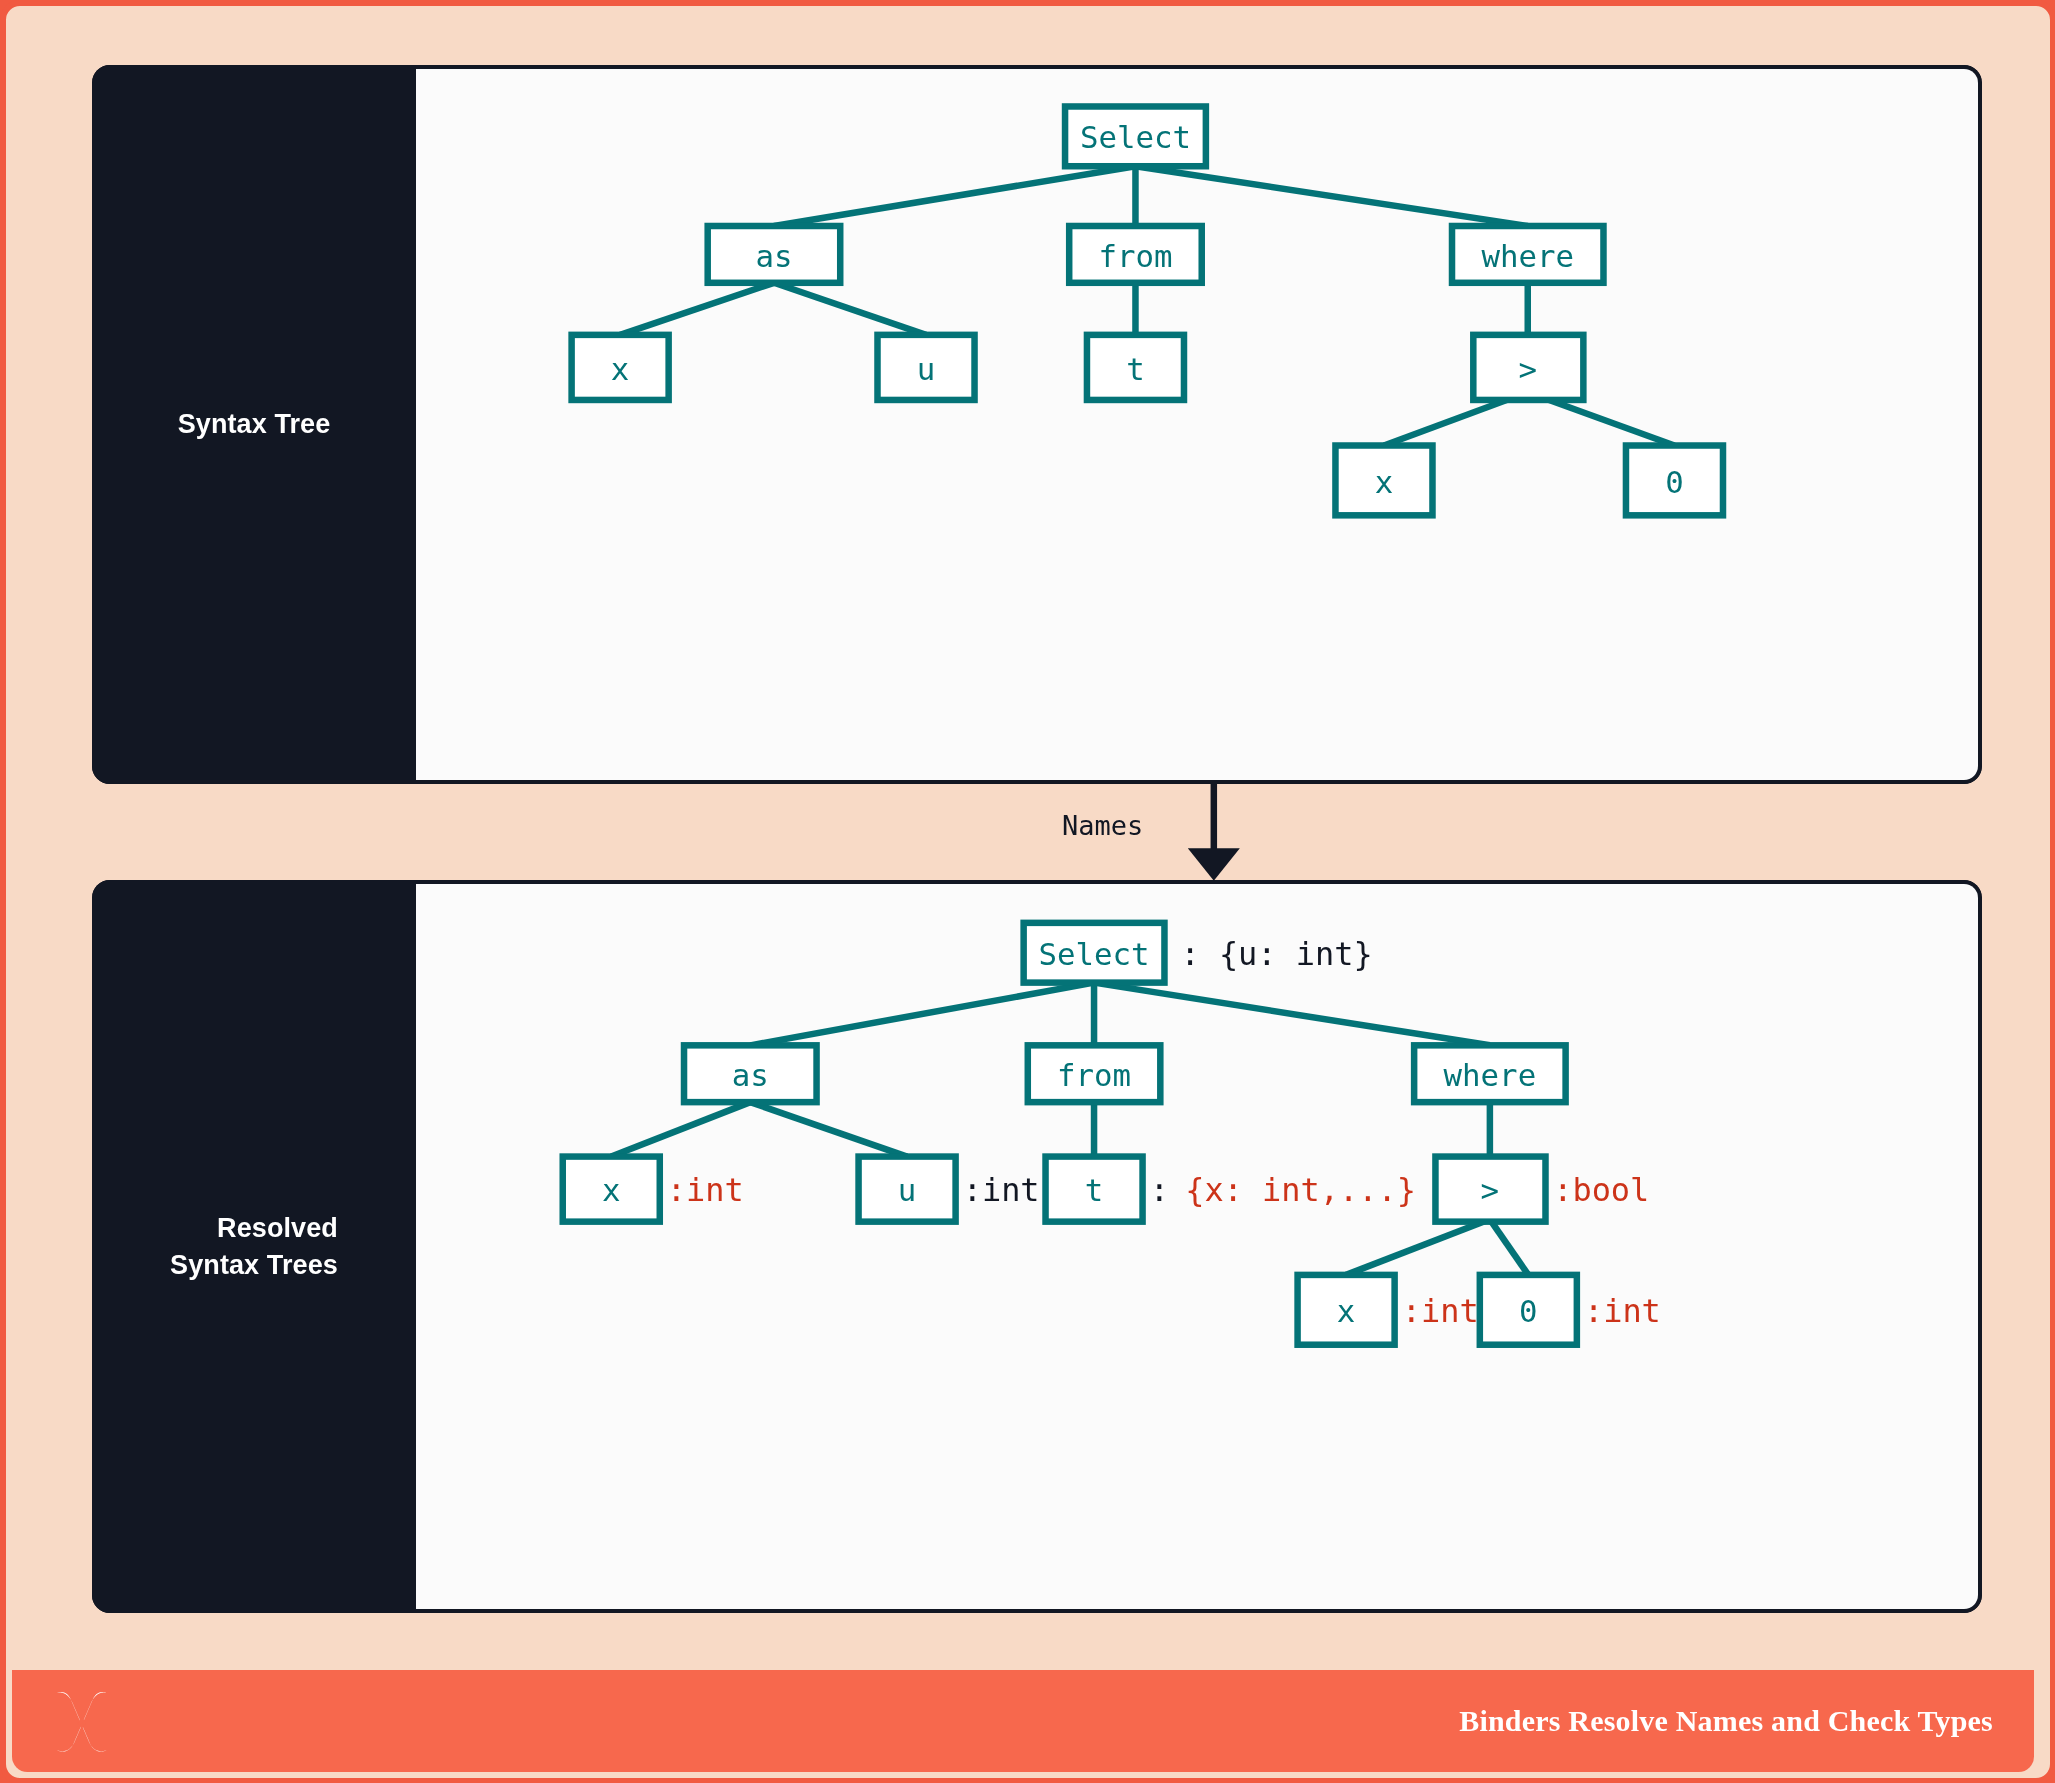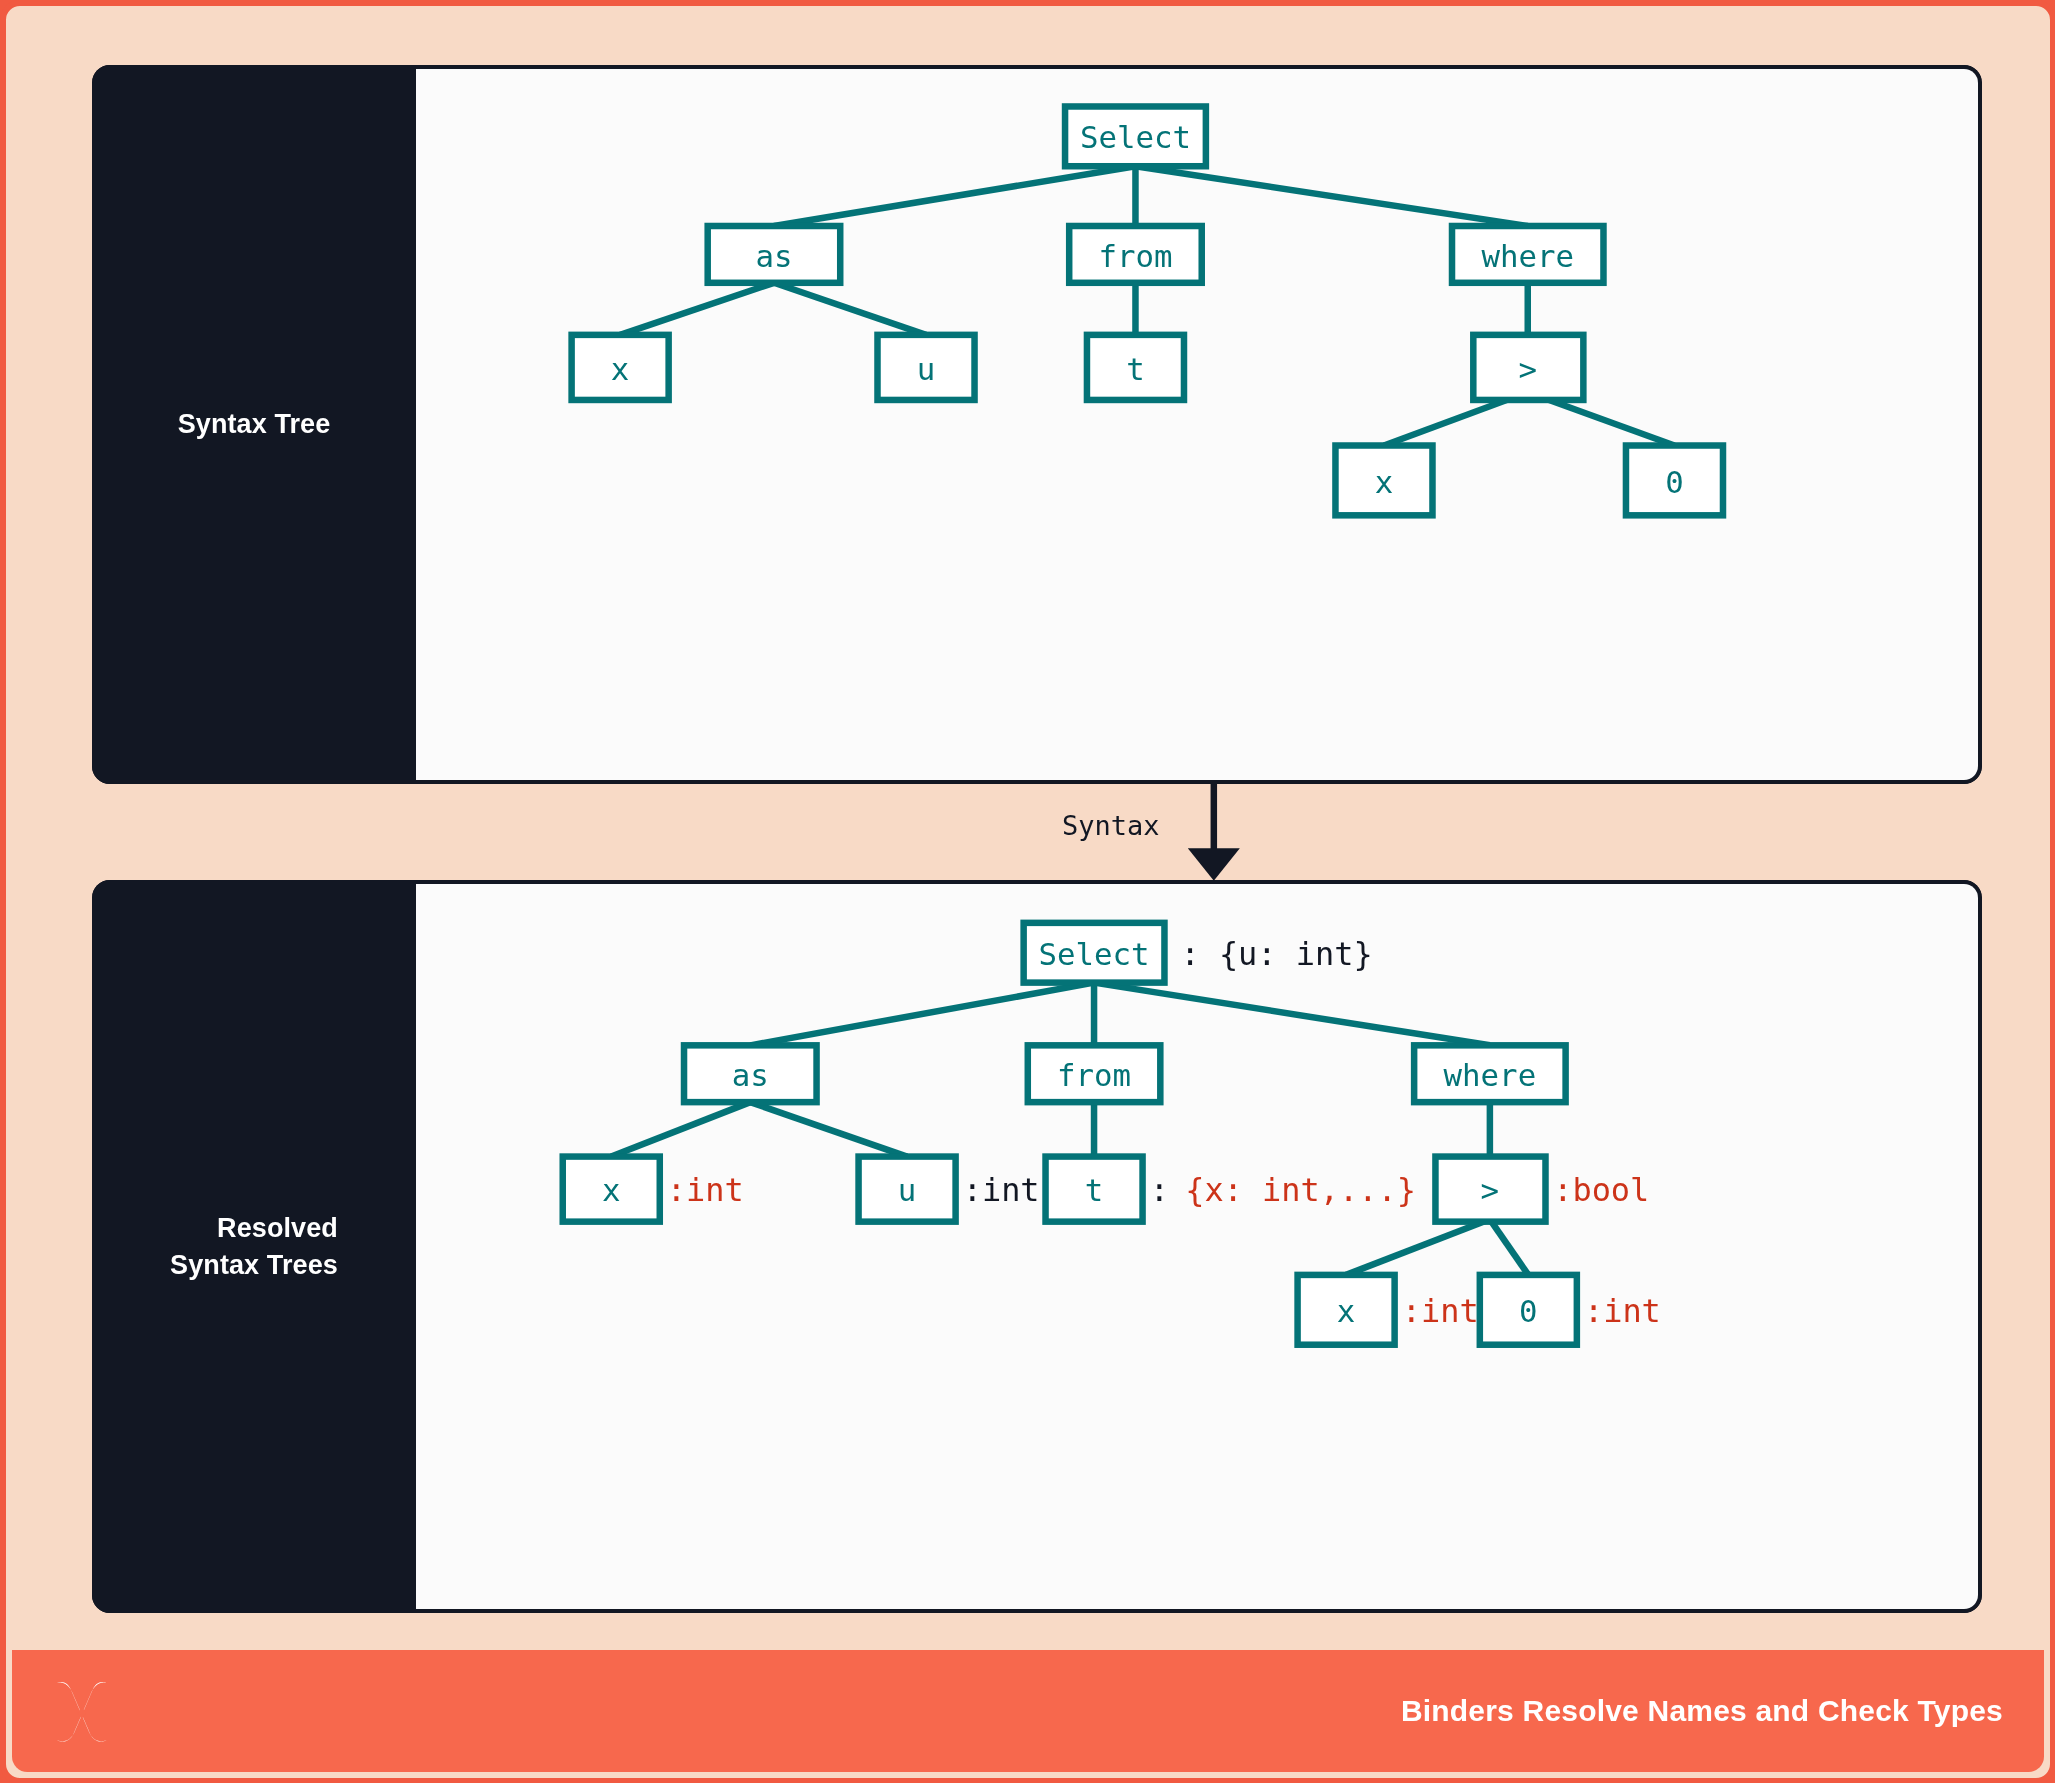--- a/index.html
+++ b/index.html
@@ -75,24 +75,24 @@
   }
   #binder-zone .binder-label{
     position:absolute;left:970px;top:26px;
     font-family:"DejaVu Sans Mono","Liberation Mono",monospace;
     font-size:27px;color:#121723;white-space:nowrap;
   }
   #binder-zone svg{position:absolute;left:0;top:0;width:100%;height:100%;}
 
   
   .footer{
-    position:absolute;left:6px;right:6px;bottom:6px;height:122px;
+    position:absolute;left:6px;right:16px;bottom:6px;height:102px;
     background:#f7684d;
     border-bottom-left-radius:15.4px;border-bottom-right-radius:15.4px;
-    display:flex;align-items:center;justify-content:space-between;
+    display:flex;align-items:center;justify-content:space-between;font-family:Liberation Serif, serif;
   }
   .footer .logo{margin-left:35px;width:71px;height:71px;}
   .footer .tagline{
     margin-right:41px;
     color:#ffffff;font-size:30px;font-weight:700;letter-spacing:0.2px;
     white-space:nowrap;
   }
 </style>
 </head>
 <body>
@@ -156,21 +156,21 @@
         </g>
         <g>
           <rect class="nodebox" x="2045" y="635" width="164" height="118"></rect>
           <text class="nodetext" x="2127" y="696">0</text>
         </g>
       </svg>
     </div>
   </div>
 
   <div id="binder-zone">
-    <div class="binder-label">Syntax</div>
+    <div class="binder-label">Names</div>
     <svg viewBox="0 0 3196 165" preserveAspectRatio="none">
       <line x1="1897" y1="0" x2="1897" y2="120" stroke="#121723" stroke-width="11"></line>
       <polygon points="1897,163 1853,108 1941,108" fill="#121723"></polygon>
     </svg>
   </div>
 
   <div class="card" id="card-bottom">
     <div class="sidebar">
       <div class="label">
         <div>Resolved</div>

